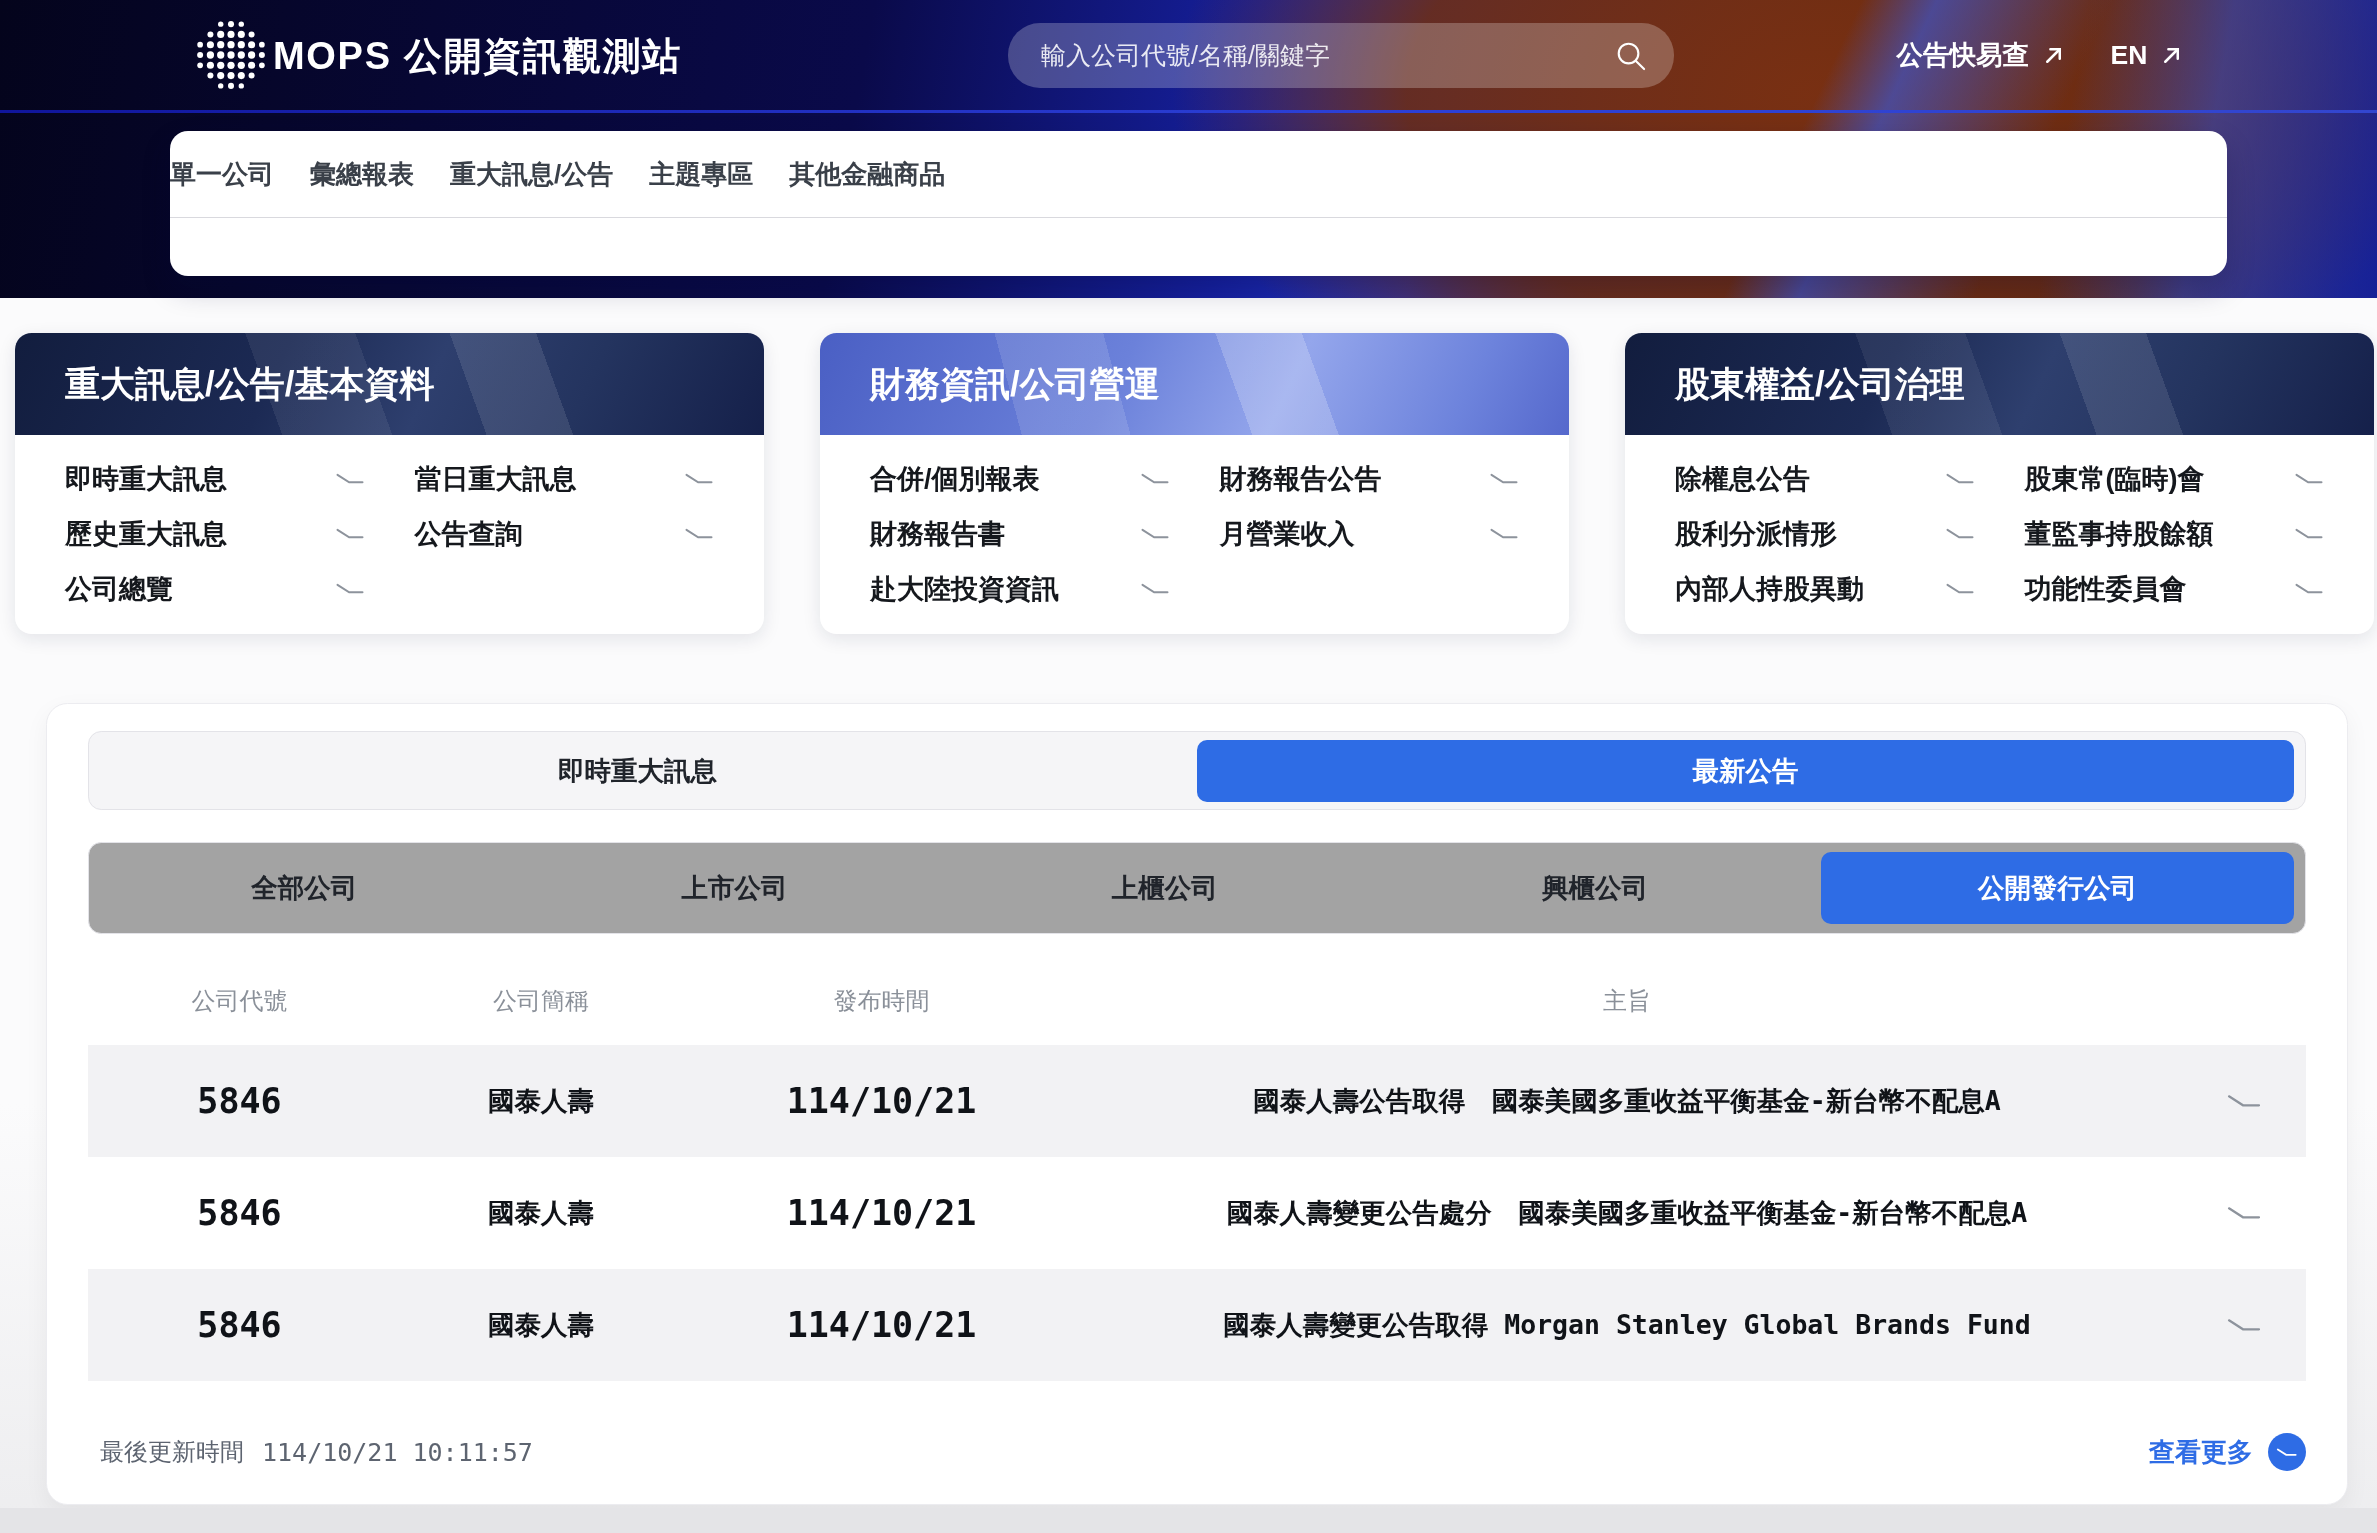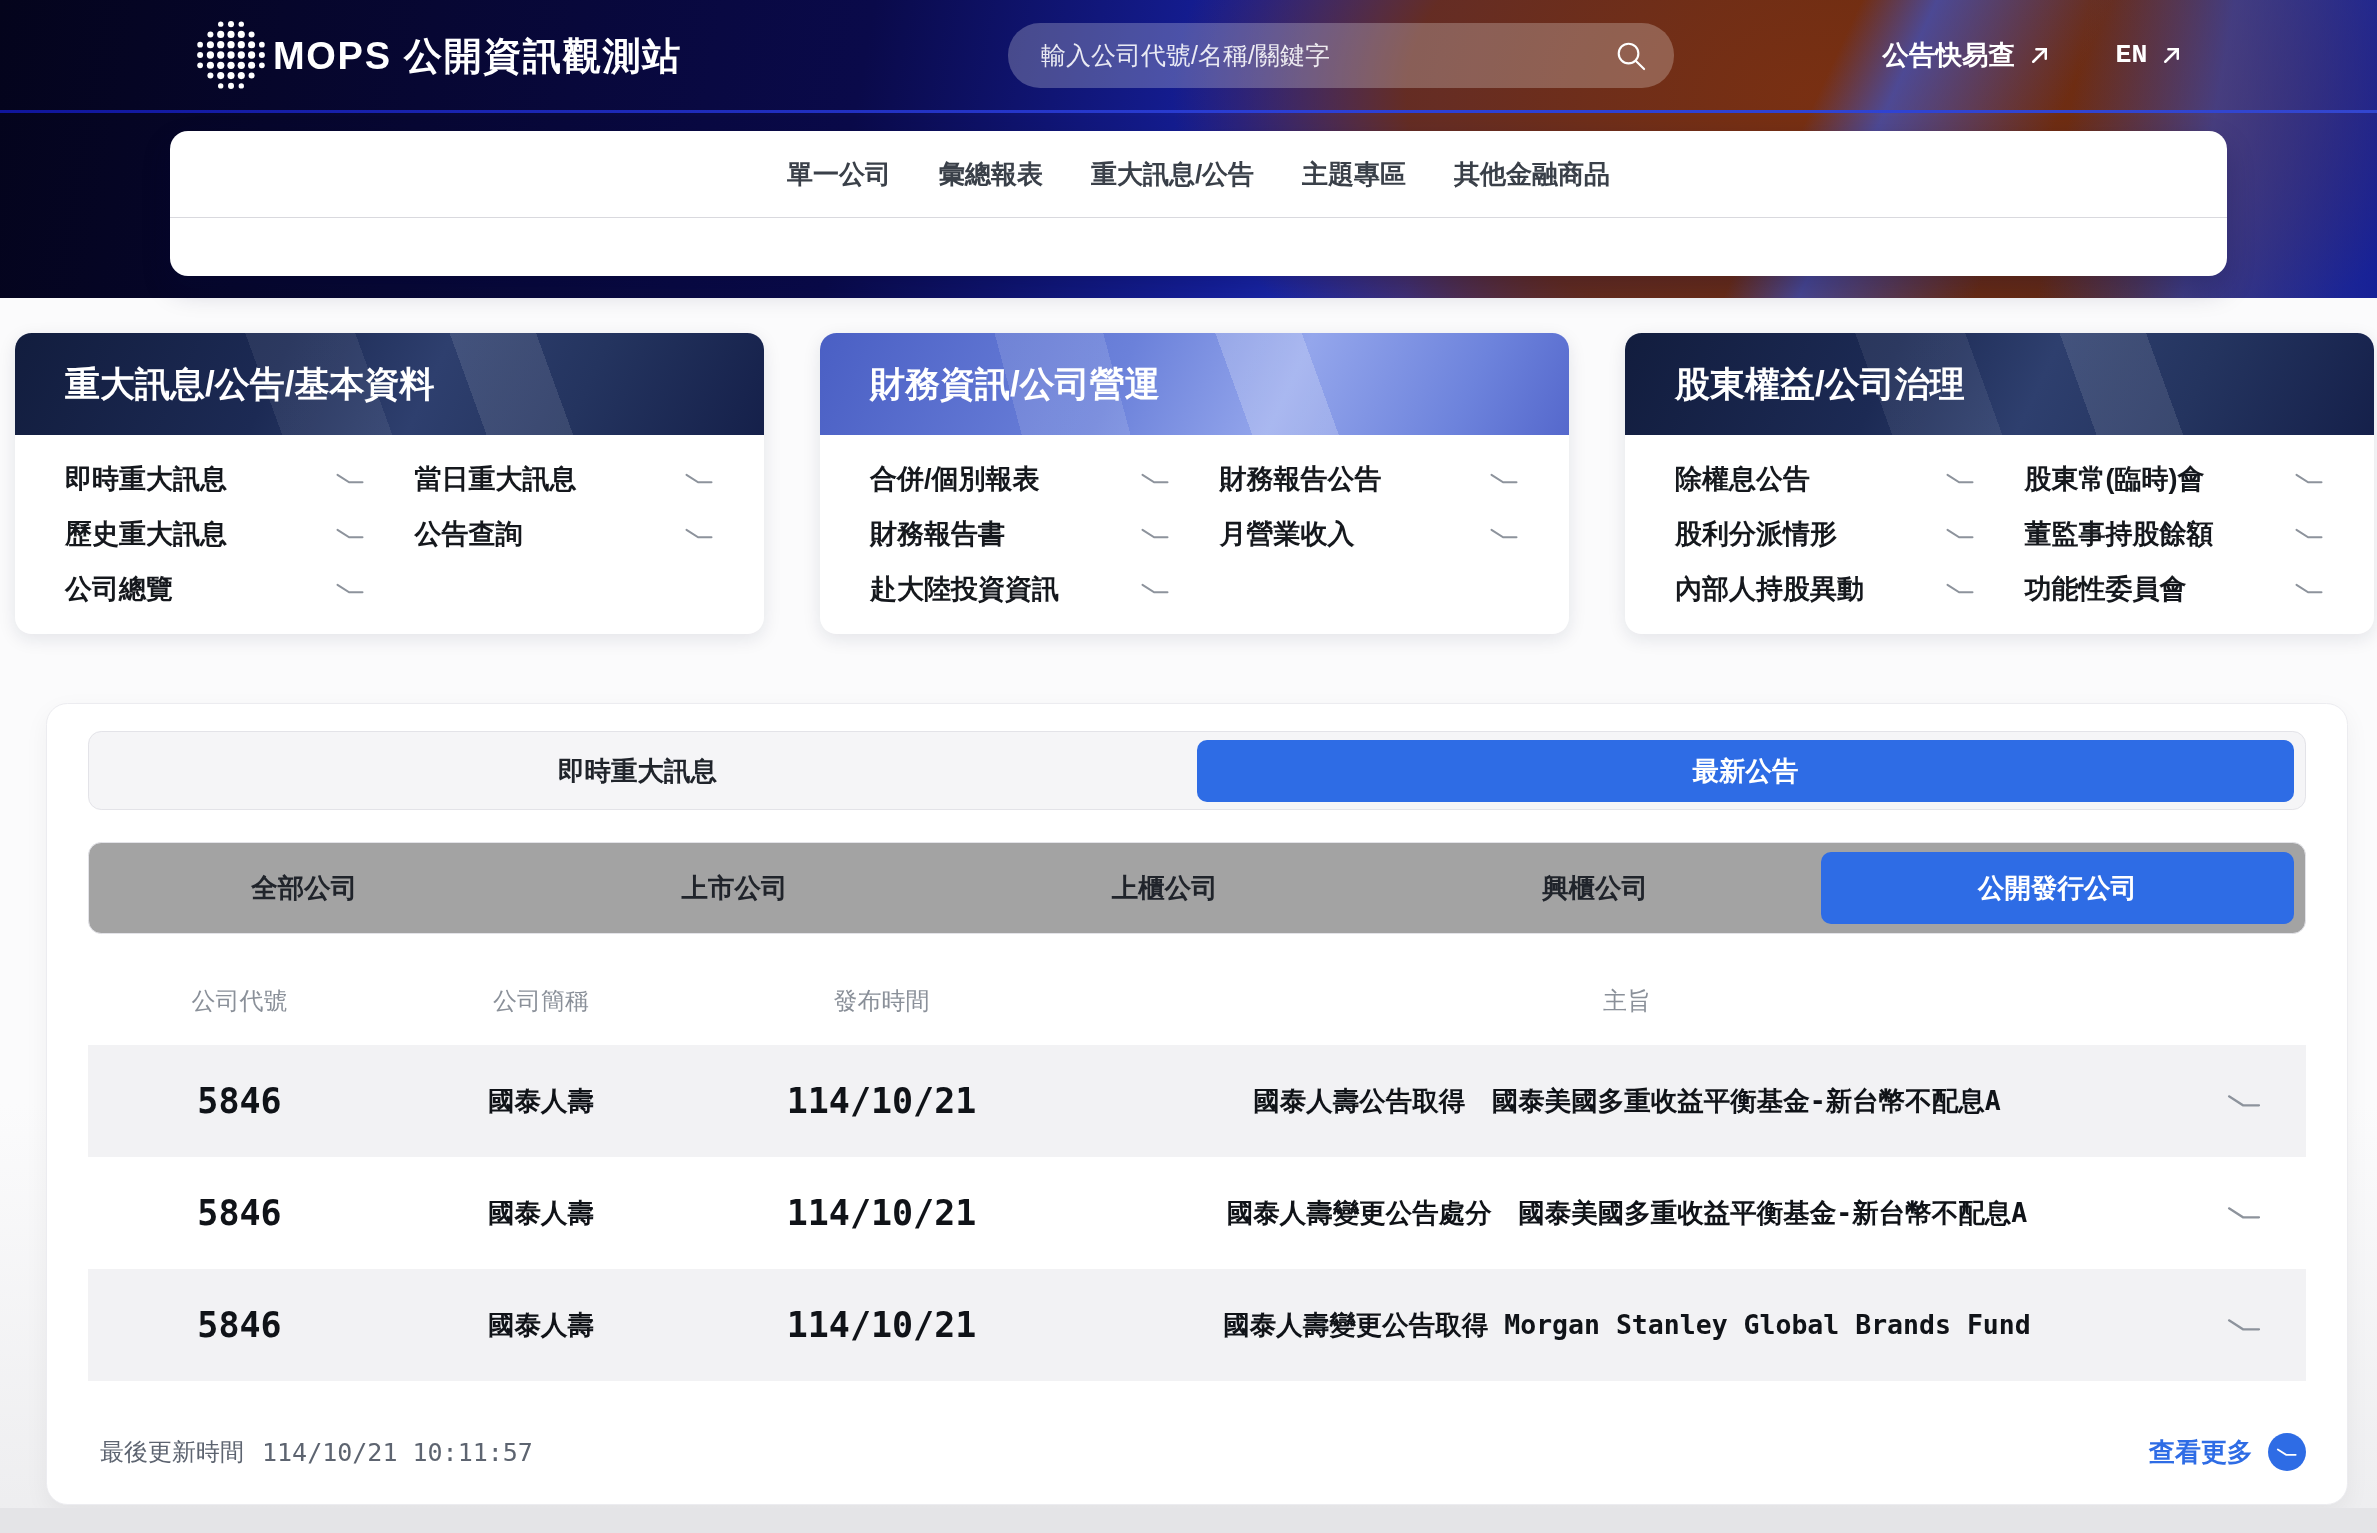--- a/index.html
+++ b/index.html
@@ -21,28 +21,28 @@
     background:linear-gradient(90deg,#10159b,#2b3fd6 55%,#3346cf);}
   .logo{position:absolute;left:193px;top:18px;height:76px;display:flex;align-items:center;gap:4px;cursor:pointer;}
   .logo svg{width:76px;height:76px;}
   .logo-text{font-size:38px;font-weight:bold;color:#fff;letter-spacing:1.7px;white-space:nowrap;}
   .search{position:absolute;left:1008px;top:23px;width:666px;height:65px;border-radius:32px;
     background:rgba(255,255,255,.24);display:flex;align-items:center;padding:0 25px 0 31px;box-sizing:border-box;}
   .search input{flex:1;background:transparent;border:none;outline:none;color:#fff;font-size:25px;
     font-family:"Liberation Sans",sans-serif;}
   .search input::placeholder{color:rgba(255,255,255,.88);}
   .search-btn{width:36px;height:36px;display:flex;align-items:center;justify-content:center;cursor:pointer;}
-  .toplinks{position:absolute;right:193px;top:0;height:110px;display:flex;align-items:center;gap:64px;font-family:Liberation Mono, monospace;}
+  .toplinks{position:absolute;right:193px;top:0;height:110px;display:flex;align-items:center;gap:45px;}
   .toplink{display:flex;align-items:center;gap:11.6px;color:#fff;font-weight:bold;cursor:pointer;white-space:nowrap;}
   .toplink .lbl{font-size:26.5px;}
   .toplink svg{width:25px;height:25px;}
   
   .nav-card{position:absolute;left:170px;top:131px;width:2057px;height:145px;background:#fff;
     border-radius:18px;box-shadow:0 13.2px 28px rgba(5,10,60,.22);}
-  .nav-row{height:86px;display:flex;align-items:center;justify-content:center;gap:48px;
+  .nav-row{height:86px;display:flex;align-items:center;gap:36px;
     border-bottom:0.8px solid #d9d9de;}
   .nav-link{font-size:26px;font-weight:bold;color:#3a4049;cursor:pointer;white-space:nowrap;}
   .nav-sub{height:58px;}
   
   .cards{position:absolute;top:333px;left:15px;display:flex;gap:56px;}
   .card{width:749px;height:301px;background:#fff;border-radius:16.6px;overflow:hidden;
     box-shadow:0 5px 18px rgba(20,30,60,.10);text-align:center;}
   .card-header{height:102px;display:flex;align-items:center;padding-left:50px;color:#fff;
     font-size:35px;font-weight:bold;box-sizing:border-box;}
   .hdr-navy{background:

